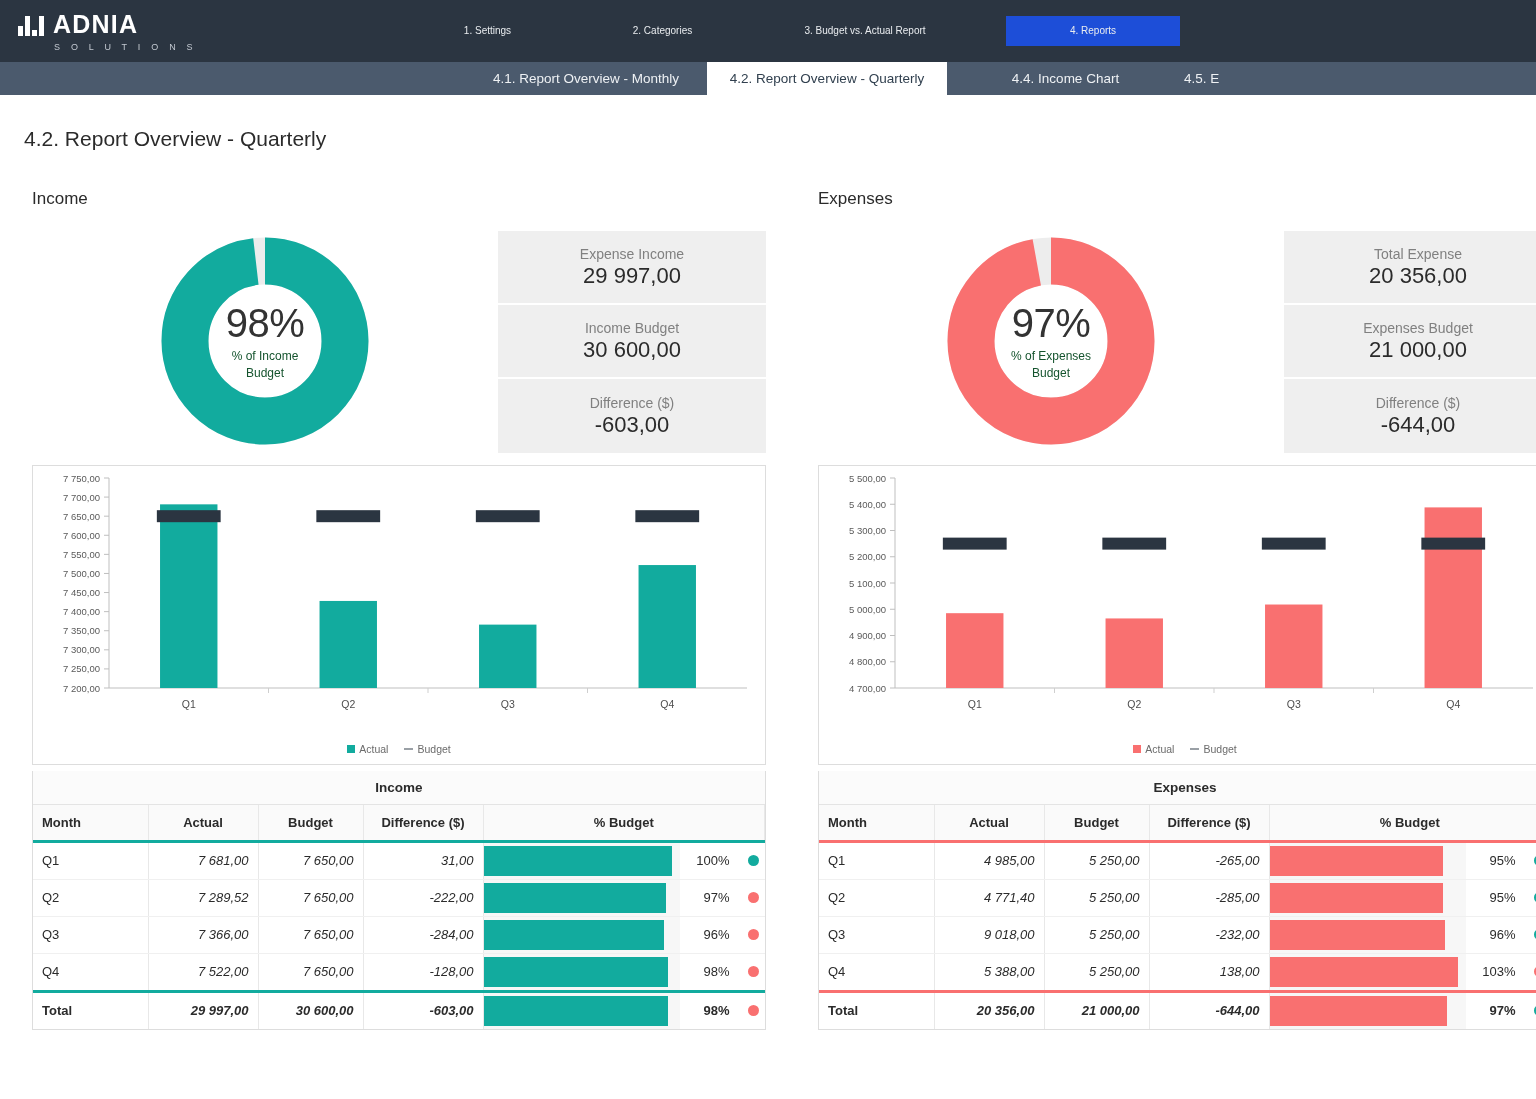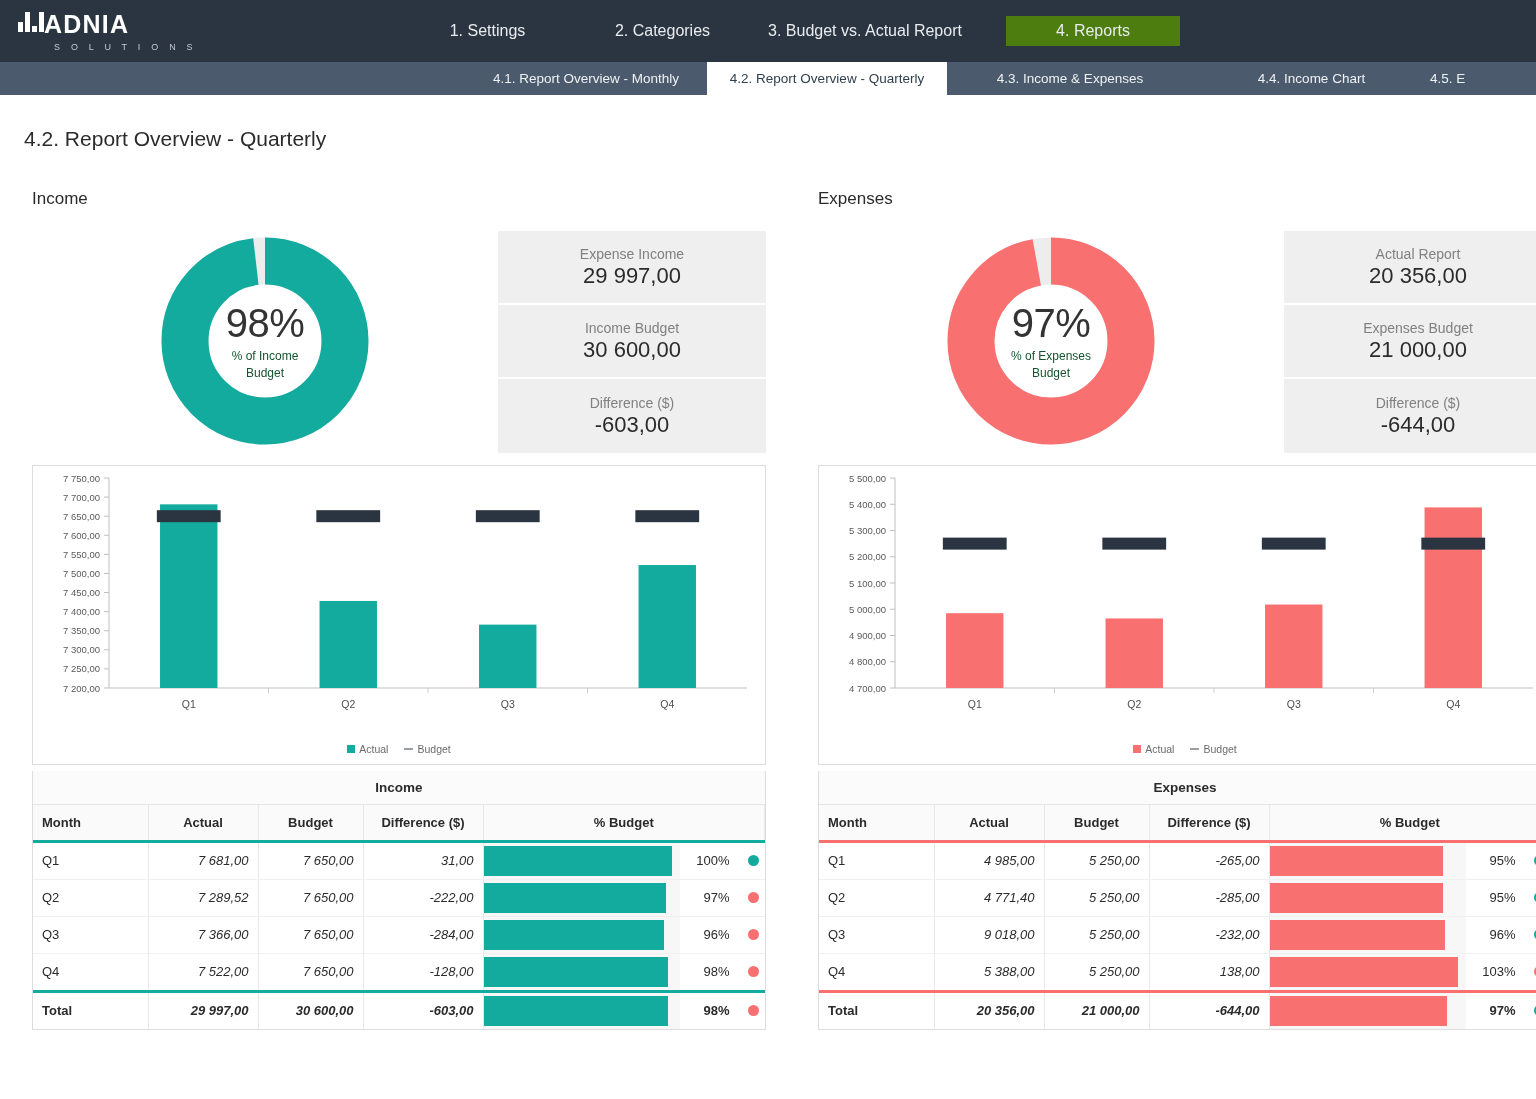--- a/index.html
+++ b/index.html
@@ -19,21 +19,21 @@
     align-items: center;
     position: relative;
   }
   .logo-wrap {
     padding-left: 18px;
     display: flex;
     flex-direction: column;
     justify-content: center;
     width: 300px;
   }
-  .logo-row { display: flex; align-items: flex-start; }
+  .logo-row { display: flex; align-items: center; gap: 9px; }
   .logo-mark { display: flex; align-items: flex-end; gap: 2px; height: 22px; }
   .lm { background: #ffffff; width: 5px; }
   .lm1 { height: 10px; }
   .lm2 { height: 20px; }
   .lm3 { height: 6px; }
   .lm4 { height: 20px; }
   .logo-name {
     color: #ffffff;
     font-size: 25px;
     font-weight: bold;
@@ -50,26 +50,26 @@
   .maintabs {
     position: absolute;
     left: 400px;
     top: 0;
     height: 62px;
     display: flex;
     align-items: center;
   }
   .mtab {
     color: #e9ecef;
-    font-size: 16px;
+    font-size: 10px;
     text-align: center;
     line-height: 30px;
     height: 30px;
   }
-  .mtab.active { background: #4d7c0f; }
+  .mtab.active { background: #1d4ed8; }
 
   
   .subbar {
     height: 33px;
     background: #4b5a6d;
     display: flex;
     align-items: stretch;
     position: relative;
   }
   .stab {
@@ -236,21 +236,20 @@
     <div class="mtab" style="width:175px">2. Categories</div>
     <div class="mtab" style="width:230px">3. Budget vs. Actual Report</div>
     <div class="mtab active" style="width:174px;margin-left:26px">4. Reports</div>
   </div>
 </div>
 
 <div class="subbar">
   <div style="width:465px"></div>
   <div class="stab" style="width:242px">4.1. Report Overview - Monthly</div>
   <div class="stab active" style="width:240px">4.2. Report Overview - Quarterly</div>
-  <div class="stab" style="width:246px">4.3. Income &amp; Expenses</div>
   <div class="stab" style="width:237px">4.4. Income Chart</div>
   <div class="stab" style="width:60px;justify-content:flex-start">4.5. E</div>
 </div>
 
 <div class="page">
 
   <div class="page-title">4.2. Report Overview - Quarterly</div>
 
   <div class="columns">
 
@@ -471,21 +470,21 @@
               <div class="donut-pct">97%</div>
               <div class="donut-label">
                 <div>% of Expenses</div>
                 <div>Budget</div>
               </div>
             </div>
           </div>
         </div>
         <div class="kpibox">
           <div class="kpicell">
-            <div class="kpi-label">Actual Report</div>
+            <div class="kpi-label">Total Expense</div>
             <div class="kpi-value">20 356,00</div>
           </div>
           <div class="kpicell">
             <div class="kpi-label">Expenses Budget</div>
             <div class="kpi-value">21 000,00</div>
           </div>
           <div class="kpicell">
             <div class="kpi-label">Difference ($)</div>
             <div class="kpi-value">-644,00</div>
           </div>

